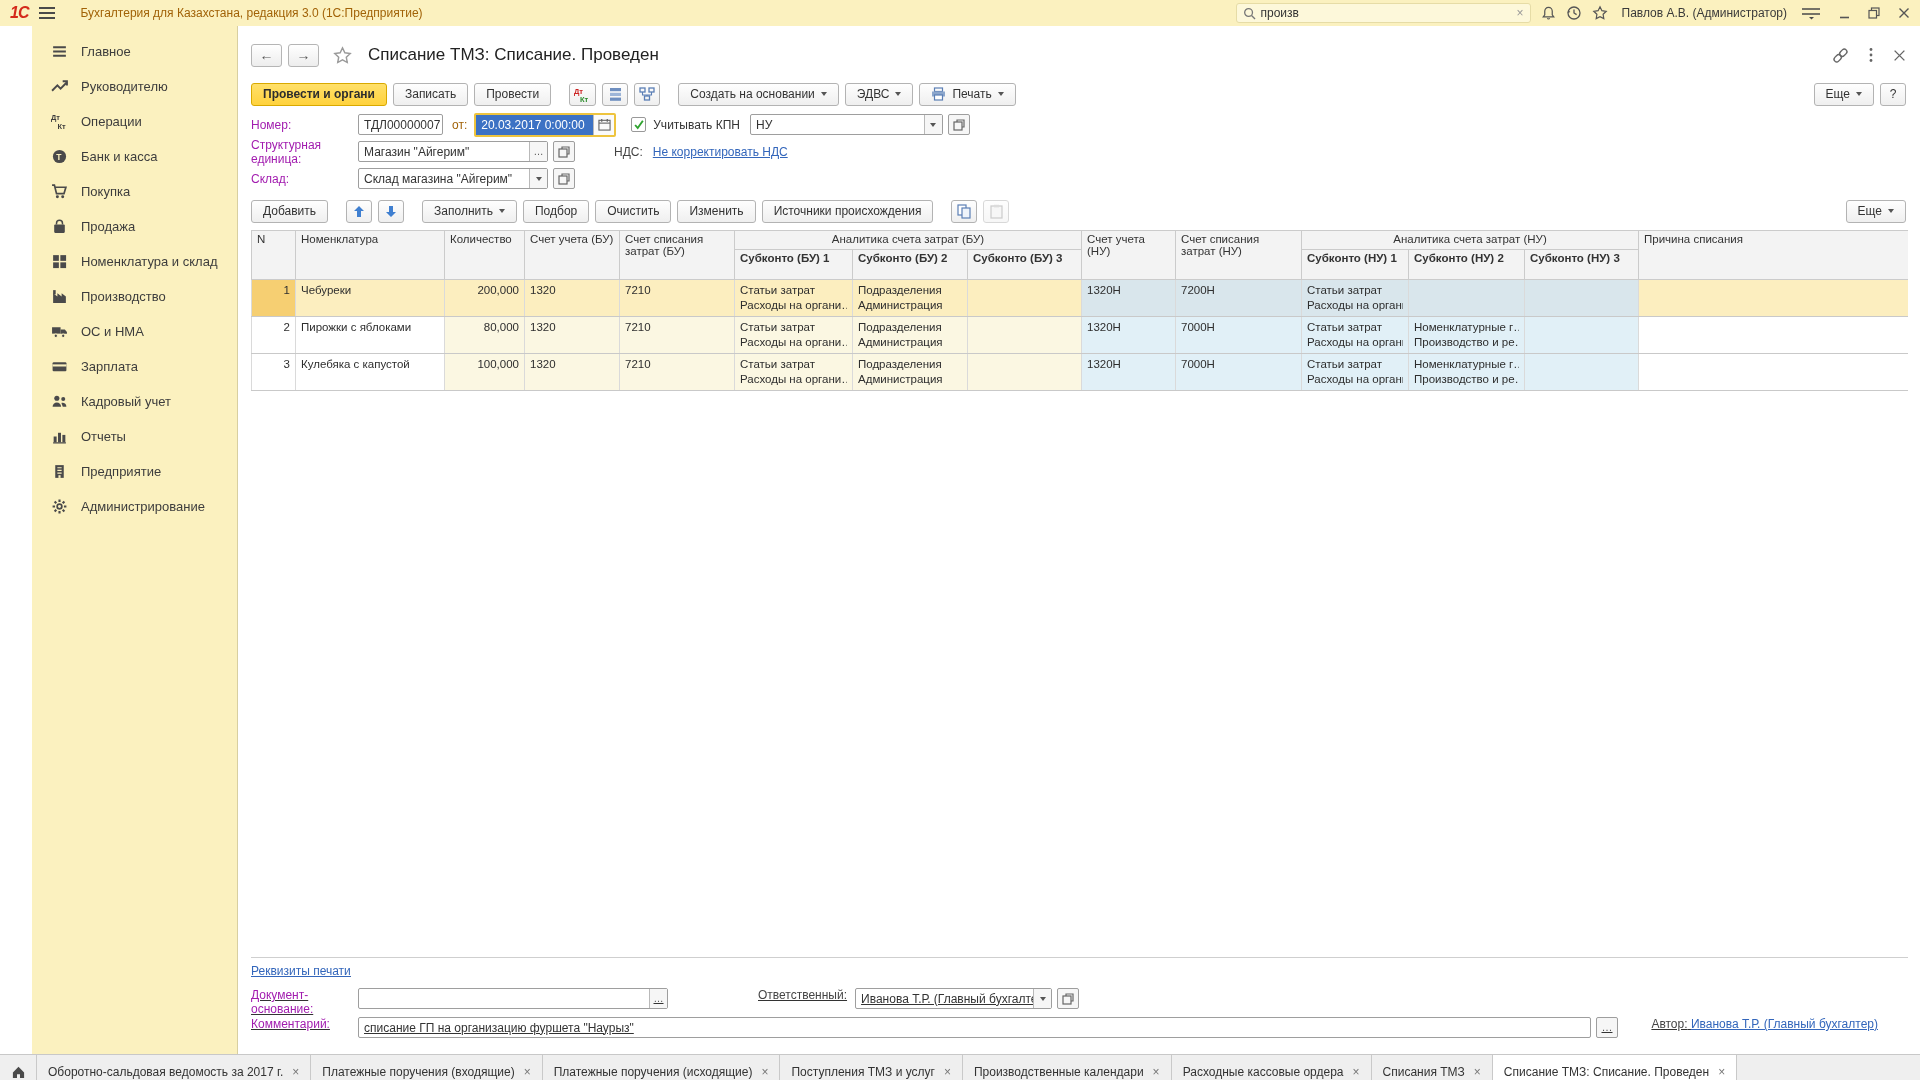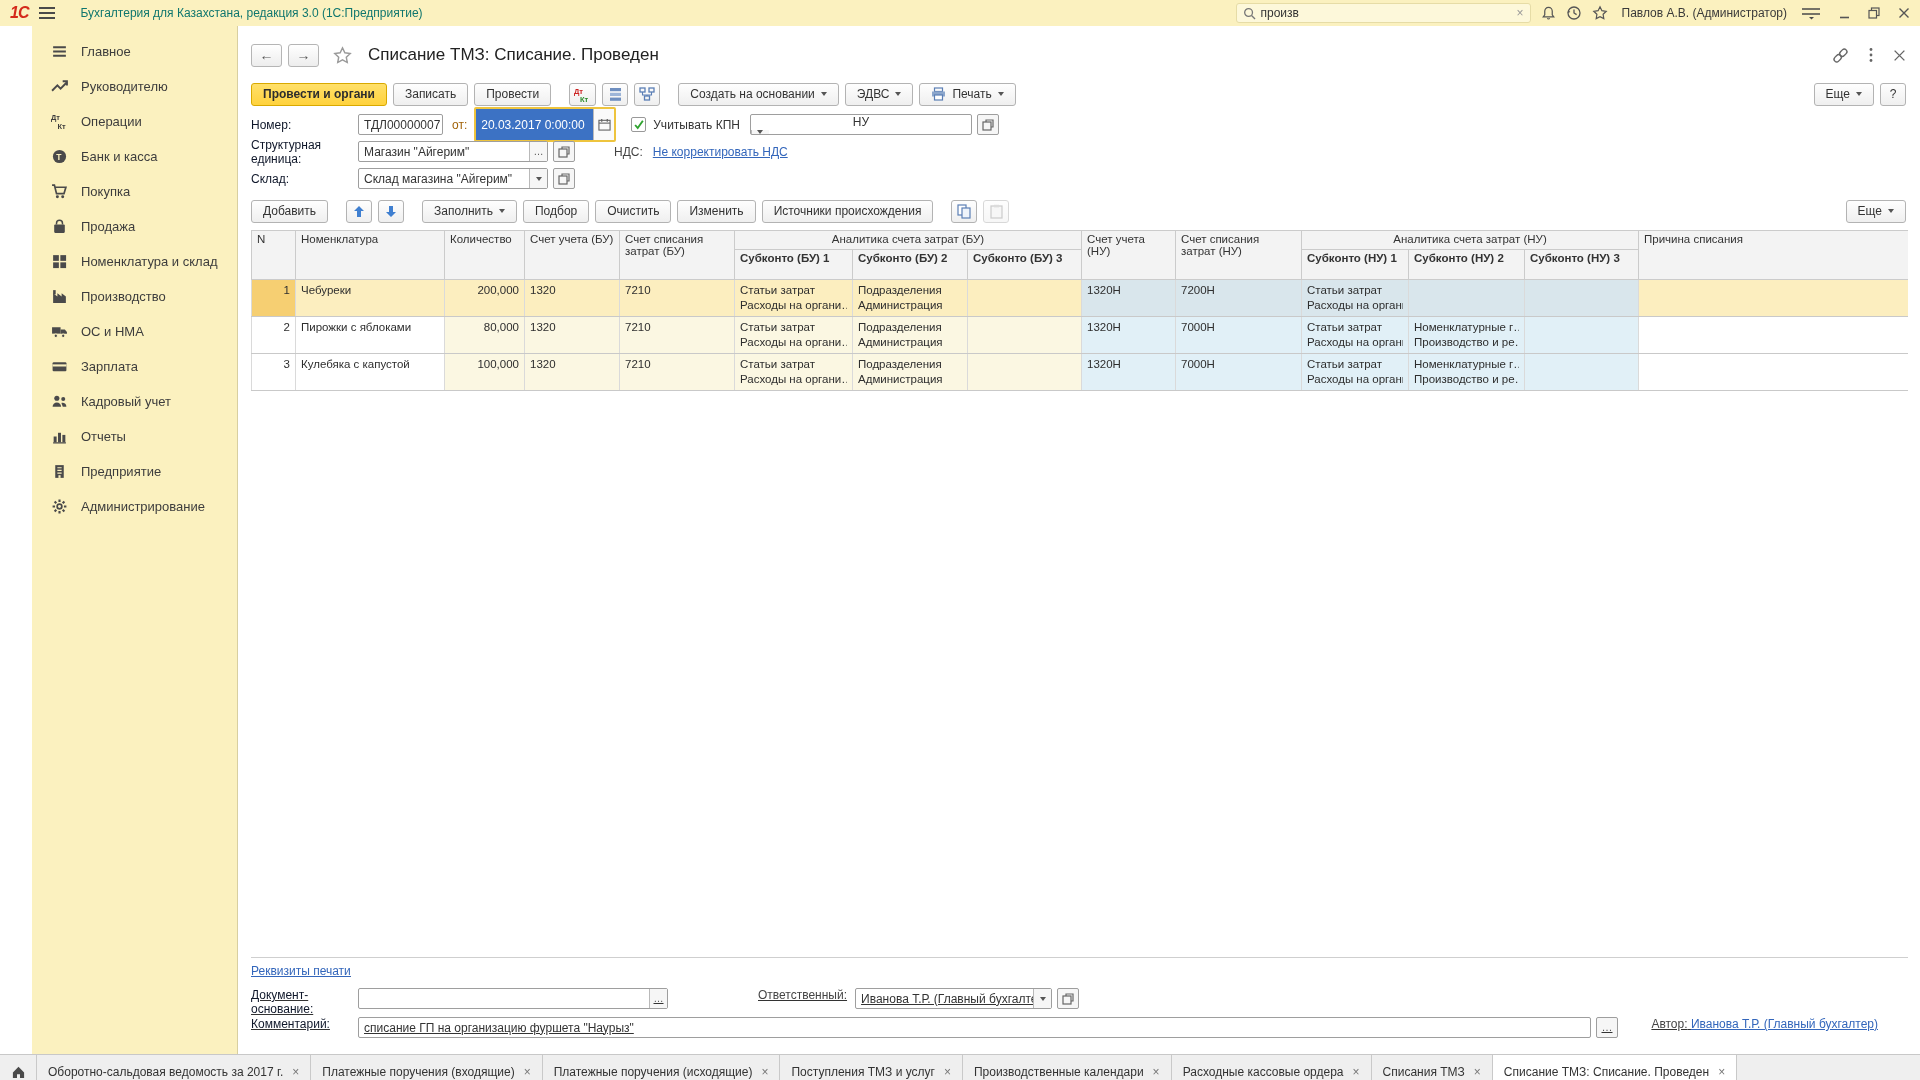--- a/index.html
+++ b/index.html
@@ -11,21 +11,21 @@
   }
   svg { display:block; }
 
   
   .topbar {
     height:26px; background:#fbf1bf; display:flex; align-items:center;
     padding:0 10px; gap:10px; flex:0 0 auto;
   }
   .logo1c { color:#d42a1a; font-weight:bold; font-style:italic; font-size:16px; letter-spacing:-1px; }
   .tb-icon { display:flex; align-items:center; justify-content:center; cursor:pointer; color:#555; }
-  .app-title { margin-left:14px; color:#0f766e; }
+  .app-title { margin-left:14px; color:#a16207; }
   .tb-spacer { flex:1; }
   .searchbox {
     width:295px; height:20px; background:#fdf8da; border:1px solid #e6dca6; border-radius:3px;
     display:flex; align-items:center; padding:0 6px; gap:5px;
   }
   .searchbox input {
     flex:1; border:none; outline:none; background:transparent; font:inherit; color:#333; padding:0;
   }
   .search-clear { color:#999; font-size:12px; cursor:pointer; }
   .user-name { color:#3a3a3a; cursor:pointer; margin:0 4px; }
@@ -65,41 +65,41 @@
   .btn.primary { background:linear-gradient(#ffe06a,#ffd23d); border-color:#d9a900; font-weight:bold; color:#2d2d2d; }
   .btn.icononly { padding:0 4px; min-width:26px; justify-content:center; }
   .btn.disabled { opacity:.5; cursor:default; }
   .caret { width:0; height:0; border-left:3.5px solid transparent; border-right:3.5px solid transparent; border-top:4px solid #555; }
   .grp-gap { width:6px; }
   .spacer { flex:1; }
 
   
   .fields { padding:2px 14px 2px 13px; }
   .frow { display:flex; align-items:center; height:24px; margin-bottom:3px; }
-  .flabel { width:107px; color:#0f172a; flex:0 0 auto; }
+  .flabel { width:107px; color:#a21caf; flex:0 0 auto; }
   .input, .combo {
     height:21px; border:1px solid #9e9e9e; border-radius:2px; background:#fff;
     display:flex; align-items:center;
   }
   .input .val, .combo .val { padding:0 5px; overflow:hidden; white-space:nowrap; flex:1; }
   .combo .dd {
     width:18px; align-self:stretch; border-left:1px solid #b9b9b9; background:#f6f6f6;
     display:flex; align-items:center; justify-content:center; cursor:pointer; flex:0 0 auto;
     color:#555; font-size:10px;
   }
   .num-input { width:85px; }
   .lbl-inline { margin:0 7px 0 9px; color:#a16207; }
-  .dategroup { display:flex; align-items:stretch; border:2px solid #eec43e; border-radius:2px; height:35px; background:#fff; }
+  .dategroup { display:flex; align-items:stretch; border:2px solid #eec43e; border-radius:2px; height:24px; background:#fff; }
   .dateval { background:#3c72c4; color:#fff; display:flex; align-items:center; padding:0 5px; width:117px; white-space:nowrap; }
   .calbtn { width:21px; display:flex; align-items:center; justify-content:center; background:#fafafa; border-left:1px solid #bbb; cursor:pointer; }
   .checkbox {
     width:15px; height:15px; border:1px solid #999; border-radius:2px; background:#fff;
     margin:0 7px 0 15px; display:flex; align-items:center; justify-content:center; cursor:pointer; flex:0 0 auto;
   }
-  .kpn-combo { width:222px; margin-left:10px;flex-direction:column; }
+  .kpn-combo { width:193px; margin-left:10px; }
   .sq-btn {
     width:22px; height:21px; border:1px solid #9e9e9e; border-radius:2px; background:#f6f6f6;
     margin-left:5px; display:flex; align-items:center; justify-content:center; cursor:pointer; flex:0 0 auto;
     color:#555; font-size:11px; line-height:1;
   }
   .unit-combo, .wh-combo { width:190px; }
   .vat-label { margin-left:39px; color:#444; }
   .link { color:#3366bb; text-decoration:underline; cursor:pointer; white-space:nowrap; }
   .vat-link { margin-left:10px; }
 

